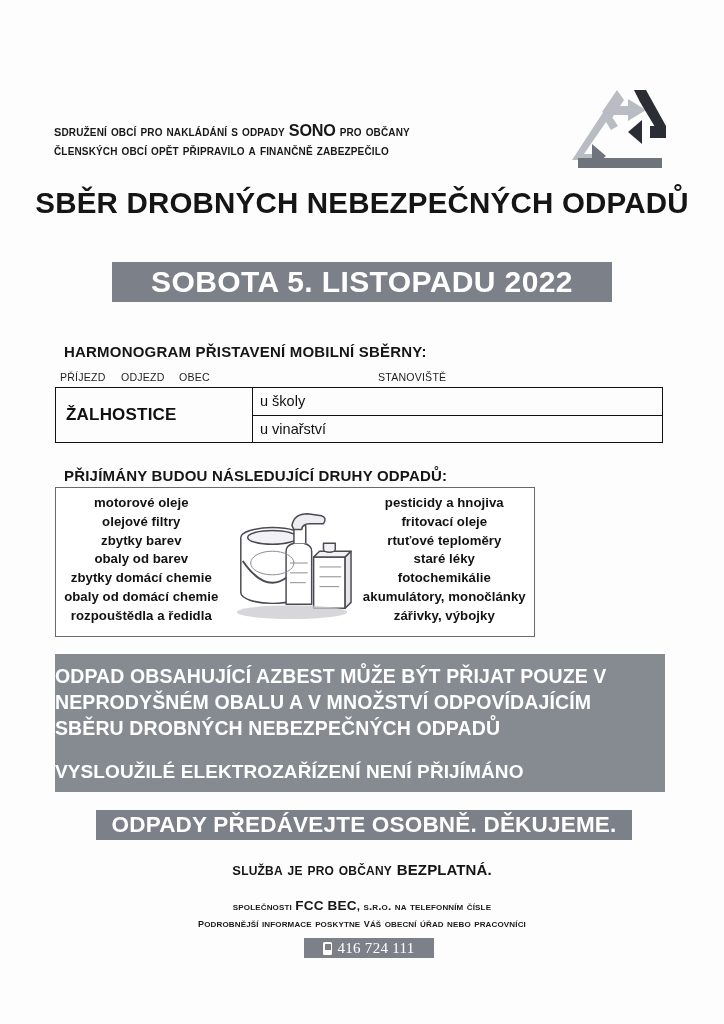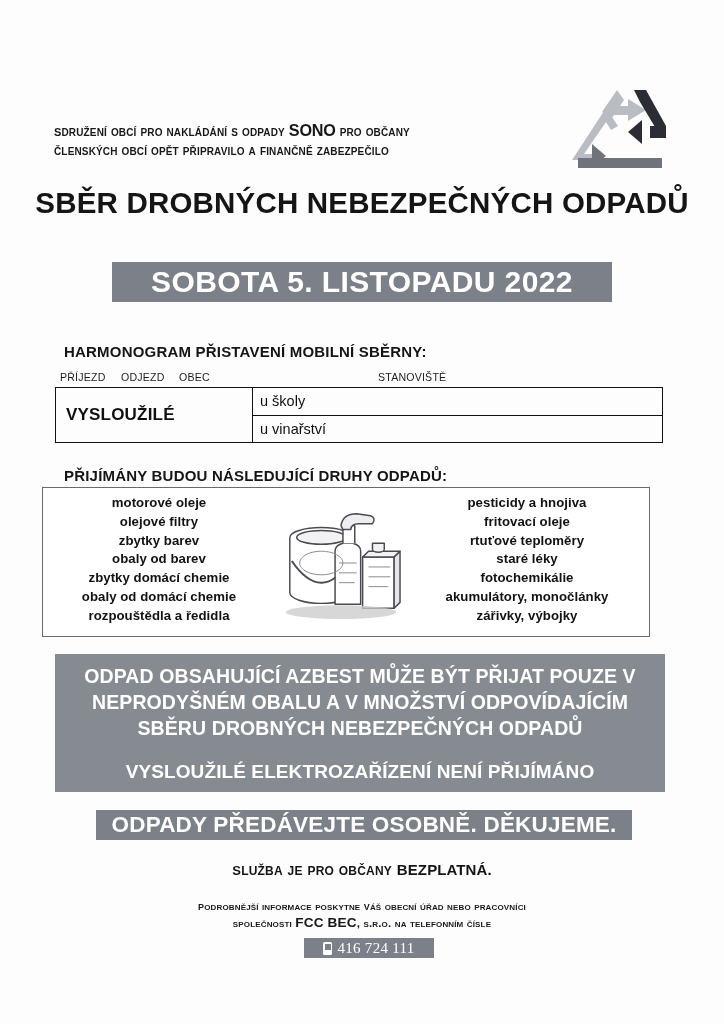--- a/index.html
+++ b/index.html
@@ -172,23 +172,23 @@
     align-items: center;
     padding-left: 7px;
     font-size: 14.5px;
     color: #101010;
   }
   .place-row:first-child { border-bottom: 1px solid #111; }
 
   
   .waste-box {
     position: absolute;
-    left: 42px;
+    left: 55px;
     top: 487px;
-    width: 608px;
+    width: 480px;
     height: 150px;
     border: 1px solid #6a6a6a;
     box-sizing: border-box;
     display: flex;
     background: #ffffff;
   }
   .waste-col {
     width: 232px;
     padding-top: 6px;
     text-align: center;
@@ -211,21 +211,20 @@
   
   .asbestos {
     position: absolute;
     left: 55px;
     top: 654px;
     width: 610px;
     height: 138px;
     background: #868b92;
     color: #ffffff;
     font-weight: bold;
-    text-align: center;
     display: flex;
     flex-direction: column;
     justify-content: center;
   }
   .asbestos .big {
     font-size: 19.5px;
     line-height: 26px;
     letter-spacing: 0.1px;
   }
   .asbestos .second {
@@ -370,21 +369,21 @@
   <div class="sched">
     <div class="sched-head">
       <span class="sh-arr">PŘÍJEZD</span>
       <span class="sh-dep">ODJEZD</span>
       <span class="sh-town">OBEC</span>
       <span class="sh-place">STANOVIŠTĚ</span>
     </div>
 
     <div class="sched-grid">
 
-      <div class="col-town">VYSLOUŽILÉ</div>
+      <div class="col-town">ŽALHOSTICE</div>
 
       <div class="col-place">
         <div class="place-row">u školy</div>
         <div class="place-row">u vinařství</div>
       </div>
     </div>
   </div>
 
   <div class="section-label" id="label-accepted">PŘIJÍMÁNY BUDOU NÁSLEDUJÍCÍ DRUHY ODPADŮ:</div>
 
@@ -444,22 +443,22 @@
     <div class="big">NEPRODYŠNÉM OBALU A V MNOŽSTVÍ ODPOVÍDAJÍCÍM</div>
     <div class="big">SBĚRU DROBNÝCH NEBEZPEČNÝCH ODPADŮ</div>
     <div class="second">VYSLOUŽILÉ ELEKTROZAŘÍZENÍ NENÍ PŘIJÍMÁNO</div>
   </div>
 
   <div class="handover">ODPADY PŘEDÁVEJTE OSOBNĚ. DĚKUJEME.</div>
 
   <div class="free-line"><span class="sc"><span class="cap">S</span><span>LUŽBA JE PRO OBČANY </span></span><span class="bold-big">BEZPLATNÁ.</span></div>
 
   <div class="footer-info">
+    <span class="ln"><span>SPOLEČNOSTI </span><span class="company">FCC BEC</span><span>, S.R.O. NA TELEFONNÍM ČÍSLE</span></span>
     <span class="ln"><span class="cap">P</span><span>ODROBNĚJŠÍ INFORMACE POSKYTNE </span><span class="cap">V</span><span>ÁŠ OBECNÍ ÚŘAD NEBO PRACOVNÍCI</span></span>
-    <span class="ln"><span>SPOLEČNOSTI </span><span class="company">FCC BEC</span><span>, S.R.O. NA TELEFONNÍM ČÍSLE</span></span>
   </div>
 
   <div class="phone-chip">
     <span class="phone-icon"></span>
     <span>416 724 111</span>
   </div>
 
 </div>
 
 </body></html>

